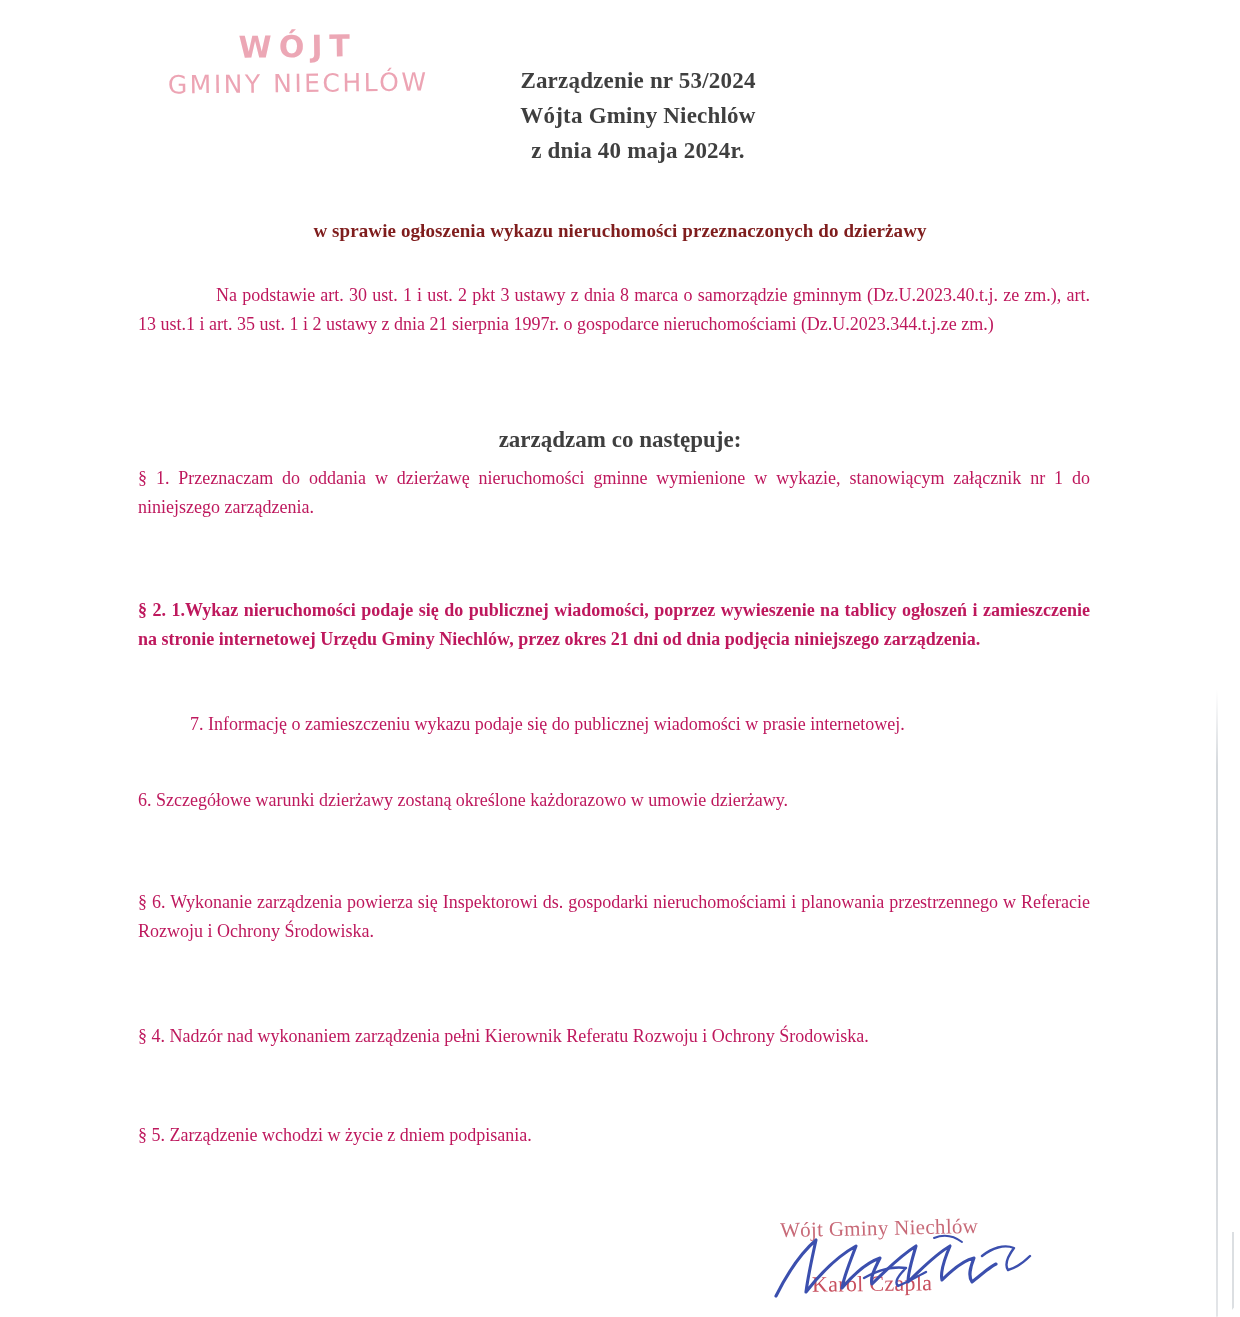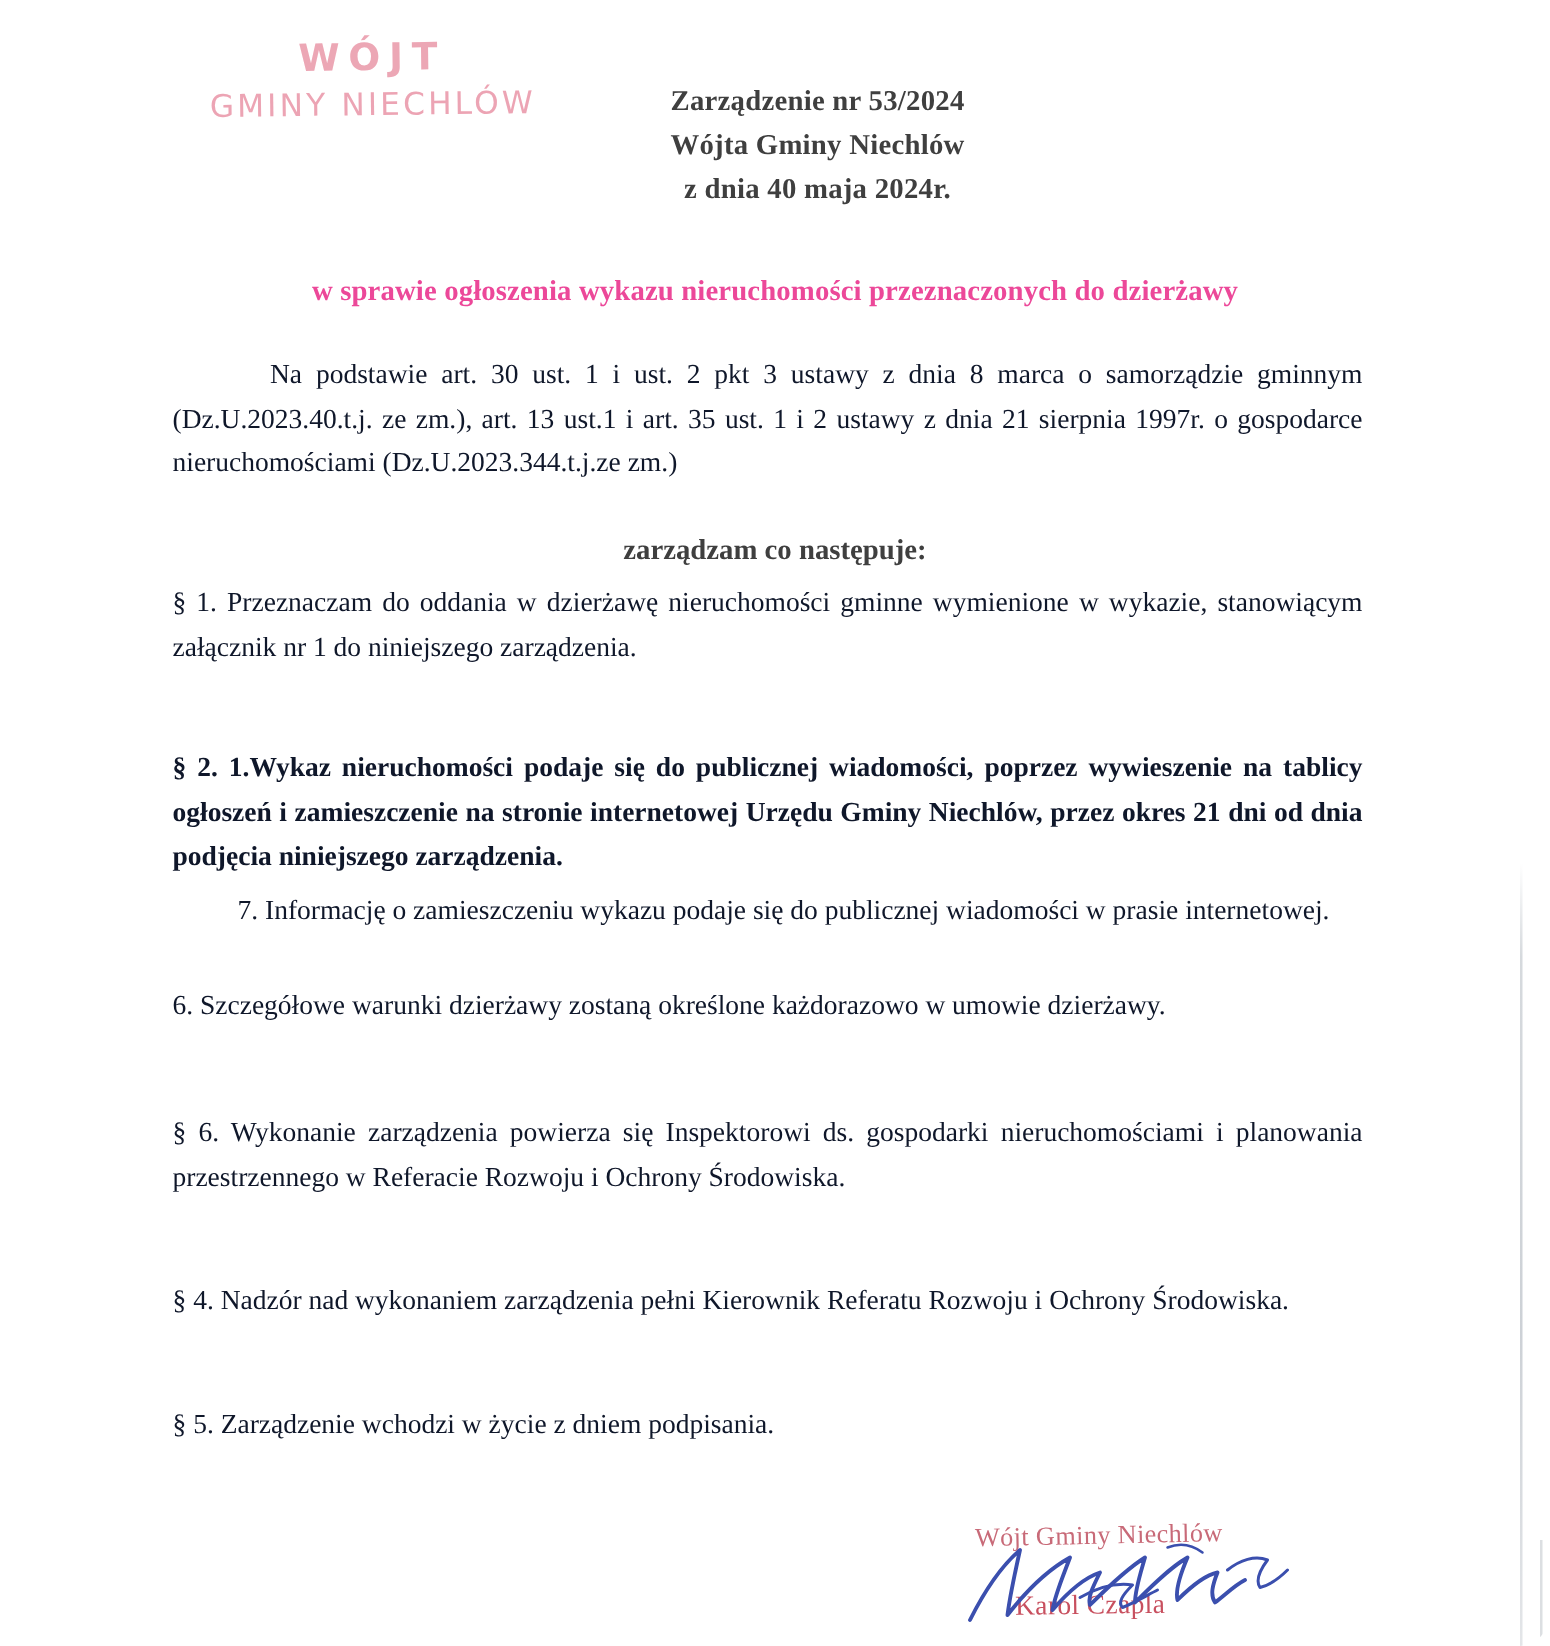--- a/index.html
+++ b/index.html
@@ -68,54 +68,54 @@
     font-weight: 400;
     letter-spacing: 2.5px;
     display: block;
     margin-top: 2px;
     color: #eca0b0;
   }
 
   
   .title-block {
     position: absolute;
-    left: 444px;
+    left: 428px;
     top: 64px;
     width: 420px;
     text-align: center;
     font-weight: 700;
     font-size: 23px;
     line-height: 1.52;
     color: #3f3f3f;
     letter-spacing: 0.2px;
   }
   .title-block .tline { display: block; white-space: nowrap; }
 
   
   .subtitle {
     position: absolute;
     left: 120px;
     top: 220px;
     width: 1000px;
     text-align: center;
     font-weight: 700;
-    font-size: 23px;
-    color: #ec4899;
+    font-size: 19px;
+    color: #7f1d1d;
     letter-spacing: 0.1px;
   }
 
   
   .body-block {
     position: absolute;
     left: 138px;
     width: 952px;
-    font-size: 22px;
+    font-size: 18px;
     line-height: 1.62;
     text-align: justify;
-    color: #0f172a;
+    color: #be185d;
   }
   .body-block.indent { text-indent: 78px; }
   .body-block.indent-sm { text-indent: 52px; }
 
   .center-bold {
     position: absolute;
     left: 120px;
     width: 1000px;
     text-align: center;
     font-weight: 700;

